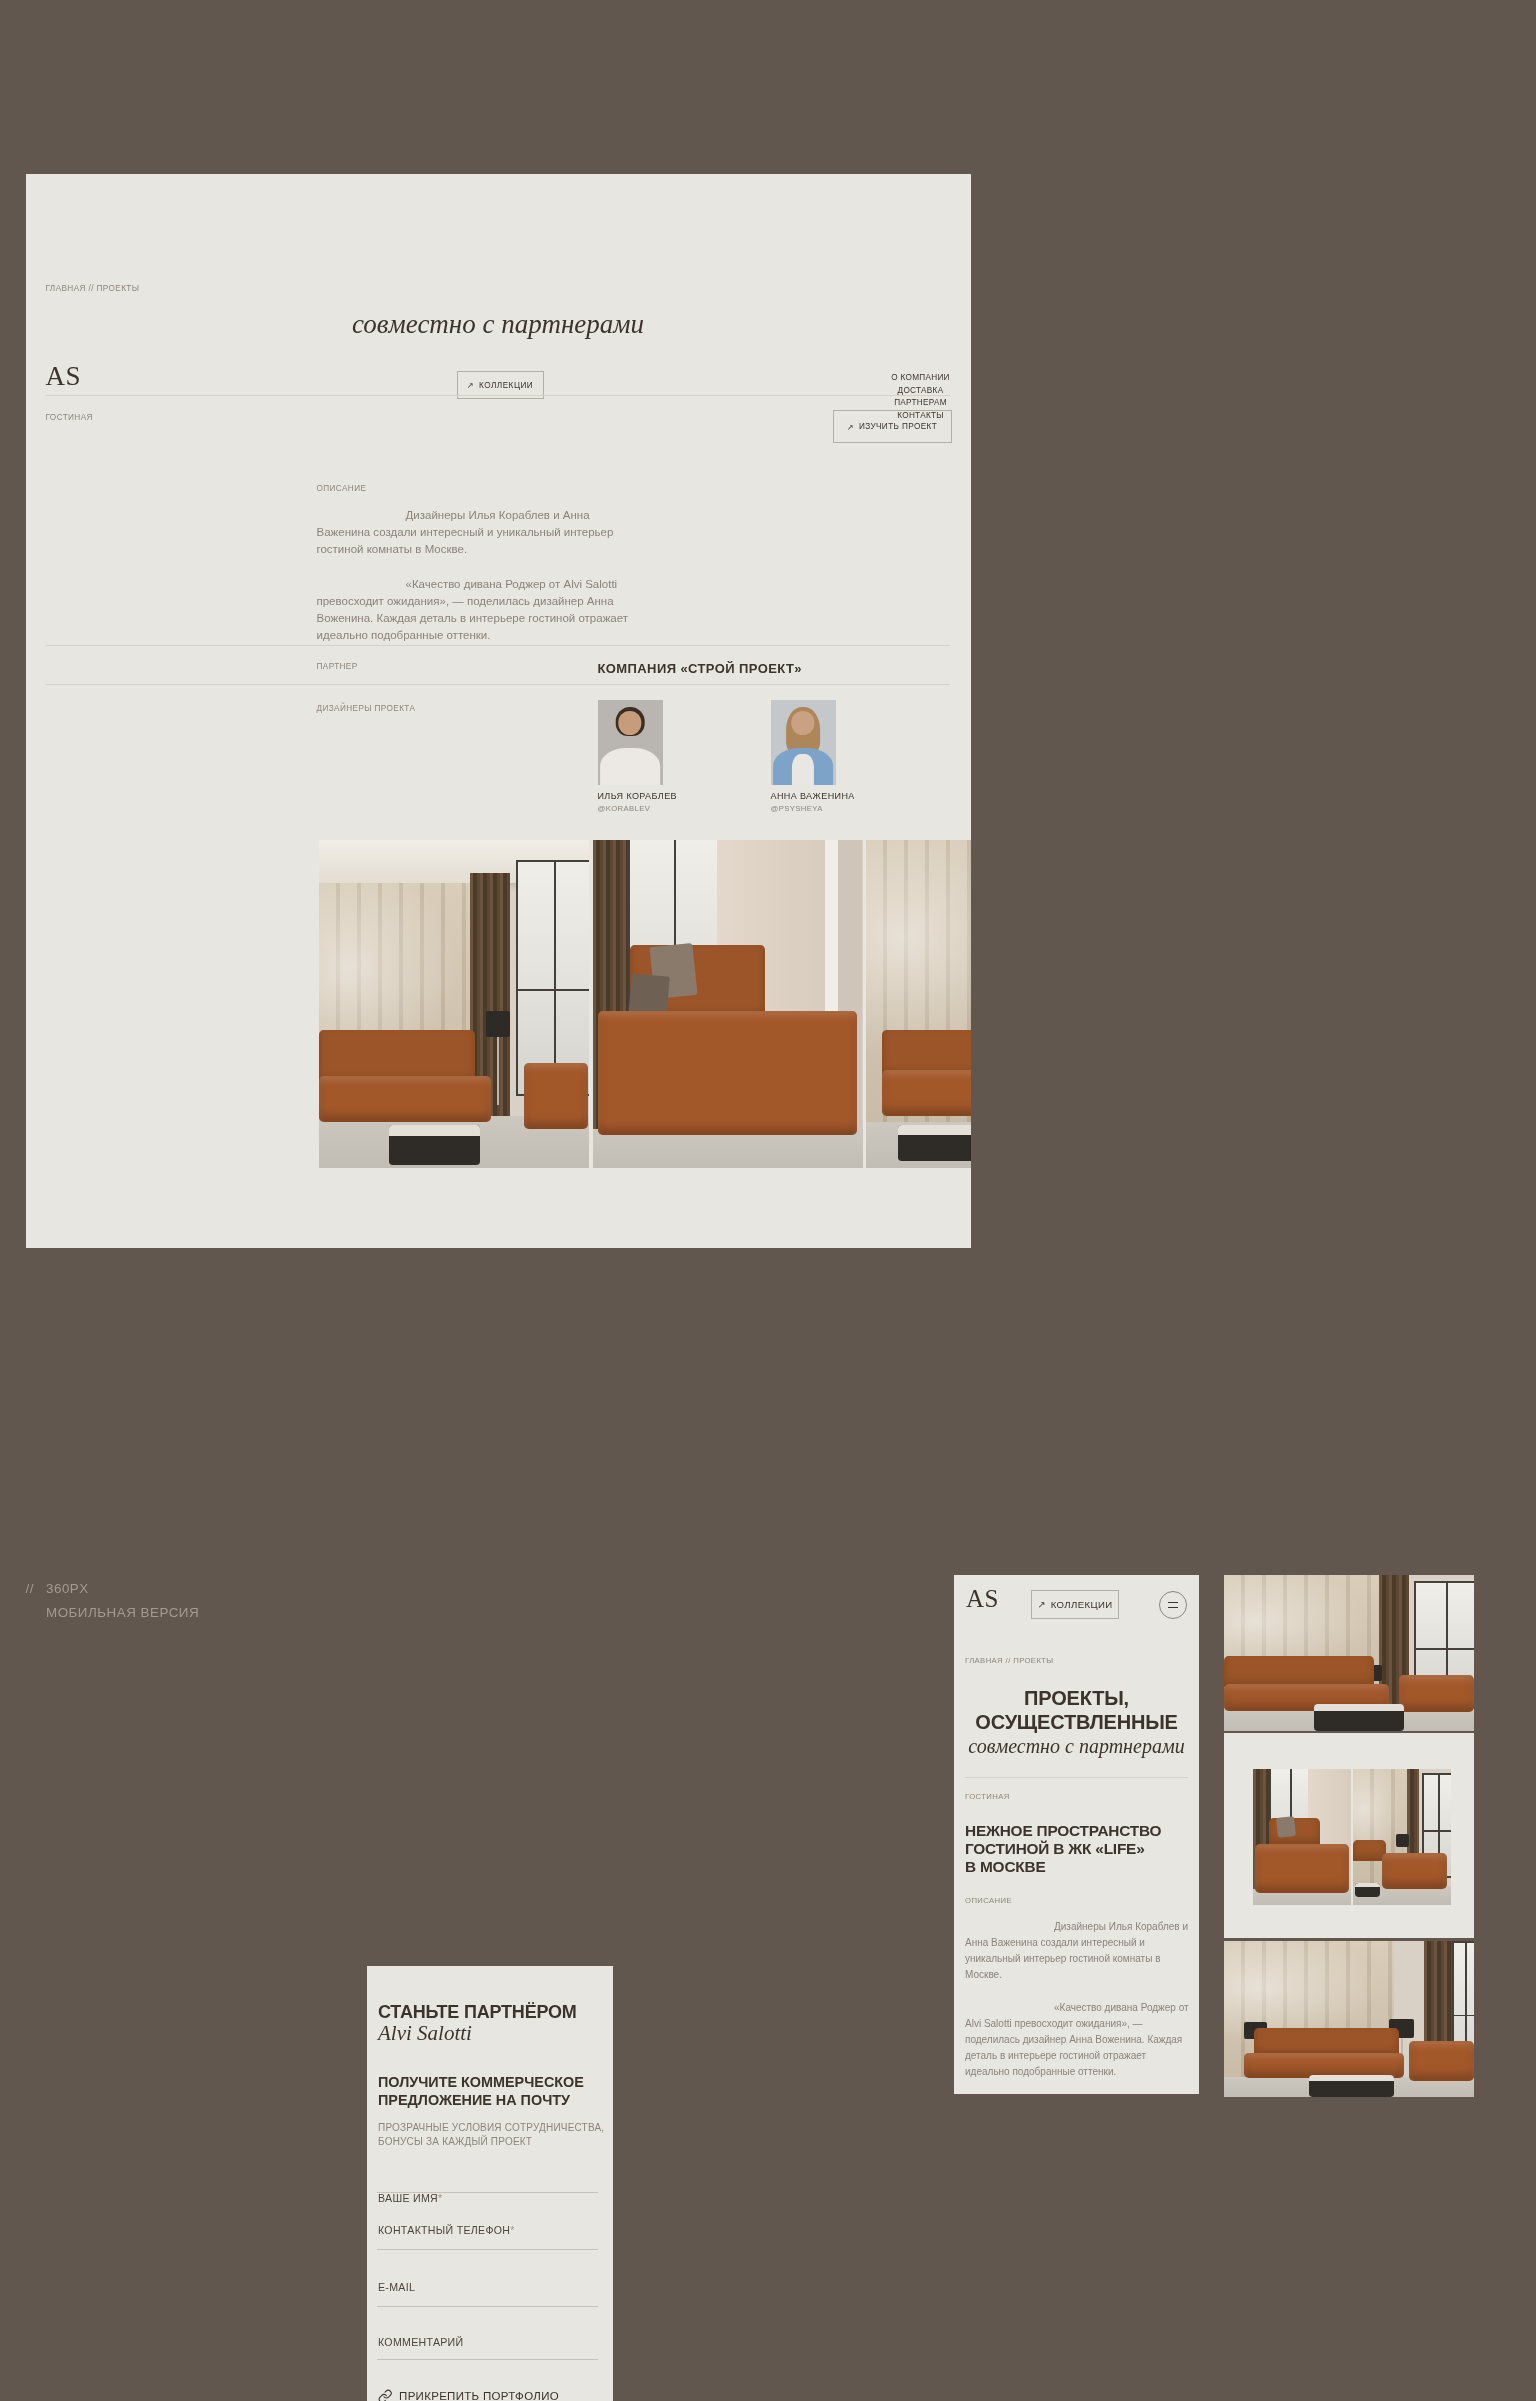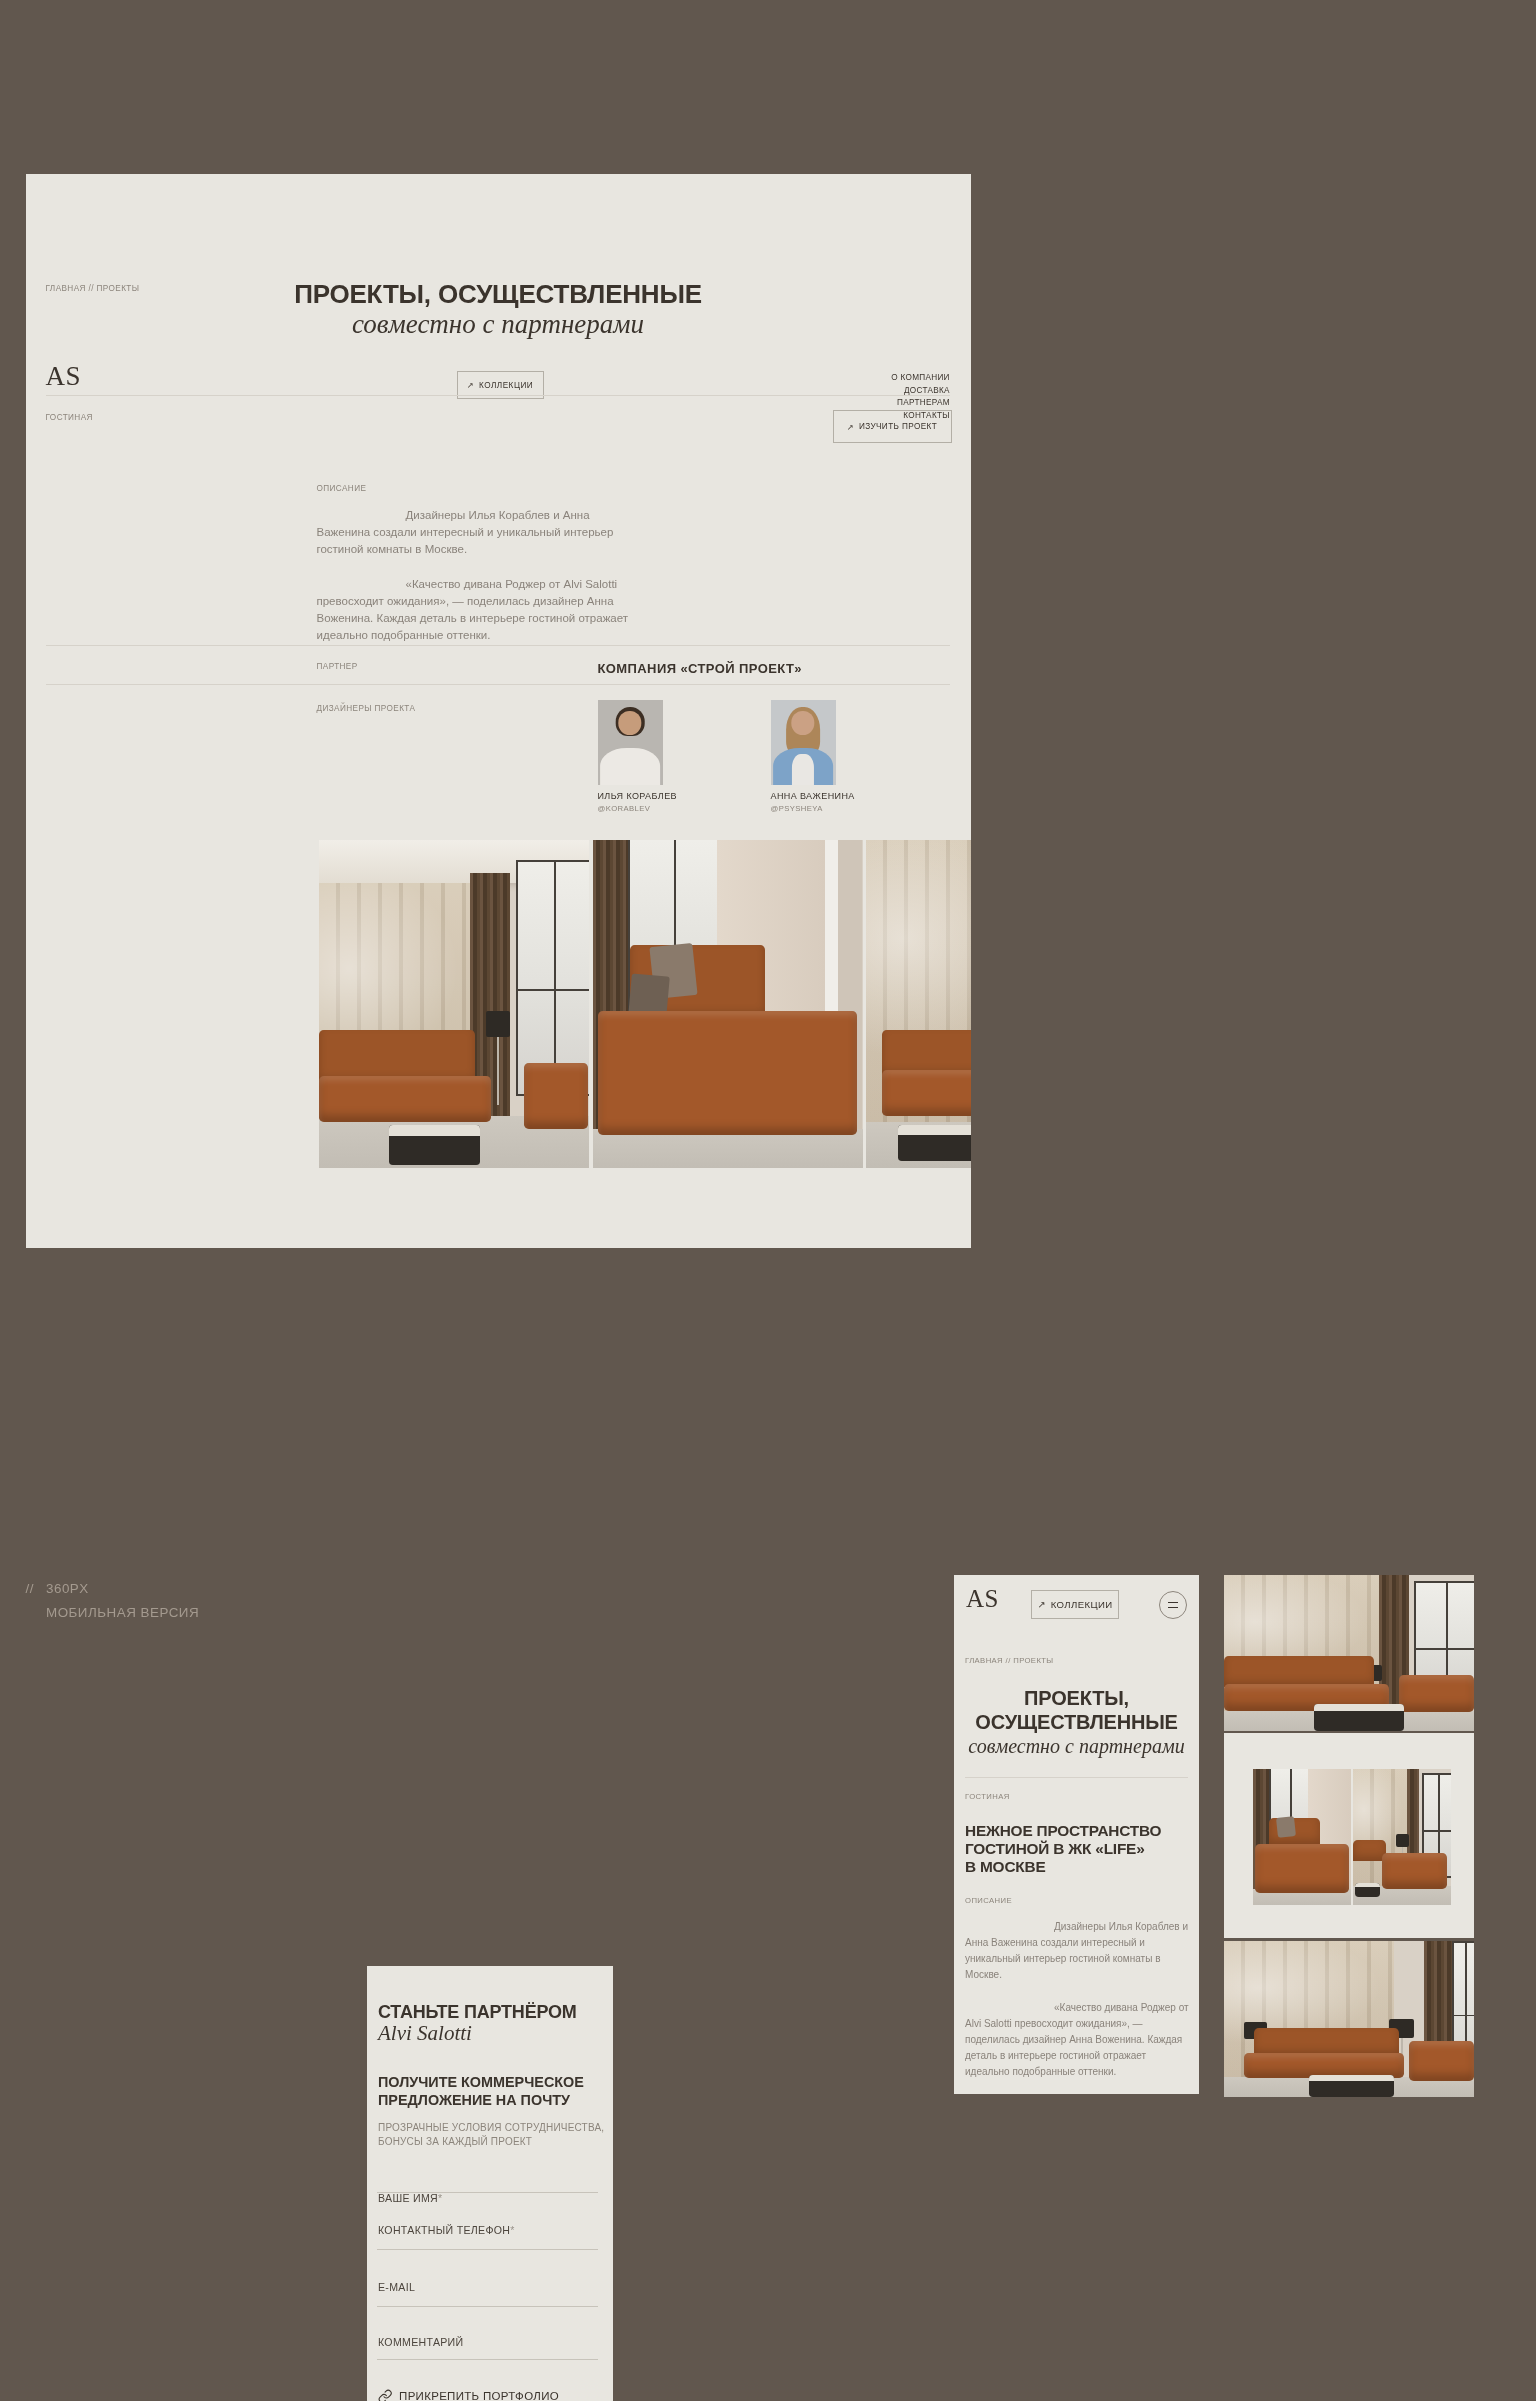--- a/index.html
+++ b/index.html
@@ -21,21 +21,21 @@
   .micro{font-size:8.2px;letter-spacing:0.4px;color:#8C857C;}
   .body-gray{color:#8A837B;}
   .divider{position:absolute;height:0.5px;background:#D6D2CA;}
 
   
   .btn{position:absolute;border:0.5px solid #B3AFA6;display:flex;align-items:center;
        justify-content:center;gap:4.8px;color:#3B342D;cursor:pointer;background:transparent;}
   .btn .arr{font-family:"DejaVu Sans",sans-serif;}
 
   
-  .nav{position:absolute;right:20.7px;top:198px;text-align:right;font-size:8.2px;line-height:12.5px;letter-spacing:0.3px;color:#3B342D;}
+  .nav{position:absolute;right:20.7px;top:198px;text-align:center;font-size:8.2px;line-height:12.5px;letter-spacing:0.3px;color:#3B342D;}
   .nav div{cursor:pointer;}
 
   
   .photo{position:absolute;background:#D9D1C6;overflow:hidden;}
   .photo *{position:absolute;}
   .ph-ceil{left:0;top:0;right:0;height:13%;background:linear-gradient(#F1EEE8,#E3DDD2);box-shadow:0 2.9px 6.7px rgba(90,75,60,.25);}
   .ph-panels{left:0;top:0;bottom:0;width:56%;
      background:repeating-linear-gradient(90deg,#EAE3D8 0 17.3px,#D8CFC1 17.3px 21px),
                 linear-gradient(180deg,#EDE7DC, #D9D0C2);background-blend-mode:multiply;}
   .ph-panels:after{content:"";position:absolute;inset:0;
@@ -96,21 +96,20 @@
 
     <div class="nav">
       <div>О КОМПАНИИ</div>
       <div>ДОСТАВКА</div>
       <div>ПАРТНЕРАМ</div>
       <div>КОНТАКТЫ</div>
     </div>
 
     <div class="abs micro" style="left:20px;top:110px;">ГЛАВНАЯ // ПРОЕКТЫ</div>
 
-    <div class="abs h-display" style="left:0;right:0;top:106px;text-align:center;font-size:26px;line-height:28px;">ПРОЕКТЫ, ОСУЩЕСТВЛЕННЫЕ</div>
     <div class="abs italic-display" style="left:0;right:0;top:136px;text-align:center;font-size:27px;line-height:29px;">совместно с партнерами</div>
 
     <div class="divider" style="left:20px;right:20.7px;top:221px;"></div>
 
     <div class="abs micro" style="left:20px;top:239px;">ГОСТИНАЯ</div>
 
 
     <div class="btn" style="left:807px;top:236px;width:117px;height:31px;font-size:8.2px;letter-spacing:0.4px;">
       <span class="arr">↗</span>
       <span>ИЗУЧИТЬ ПРОЕКТ</span>

